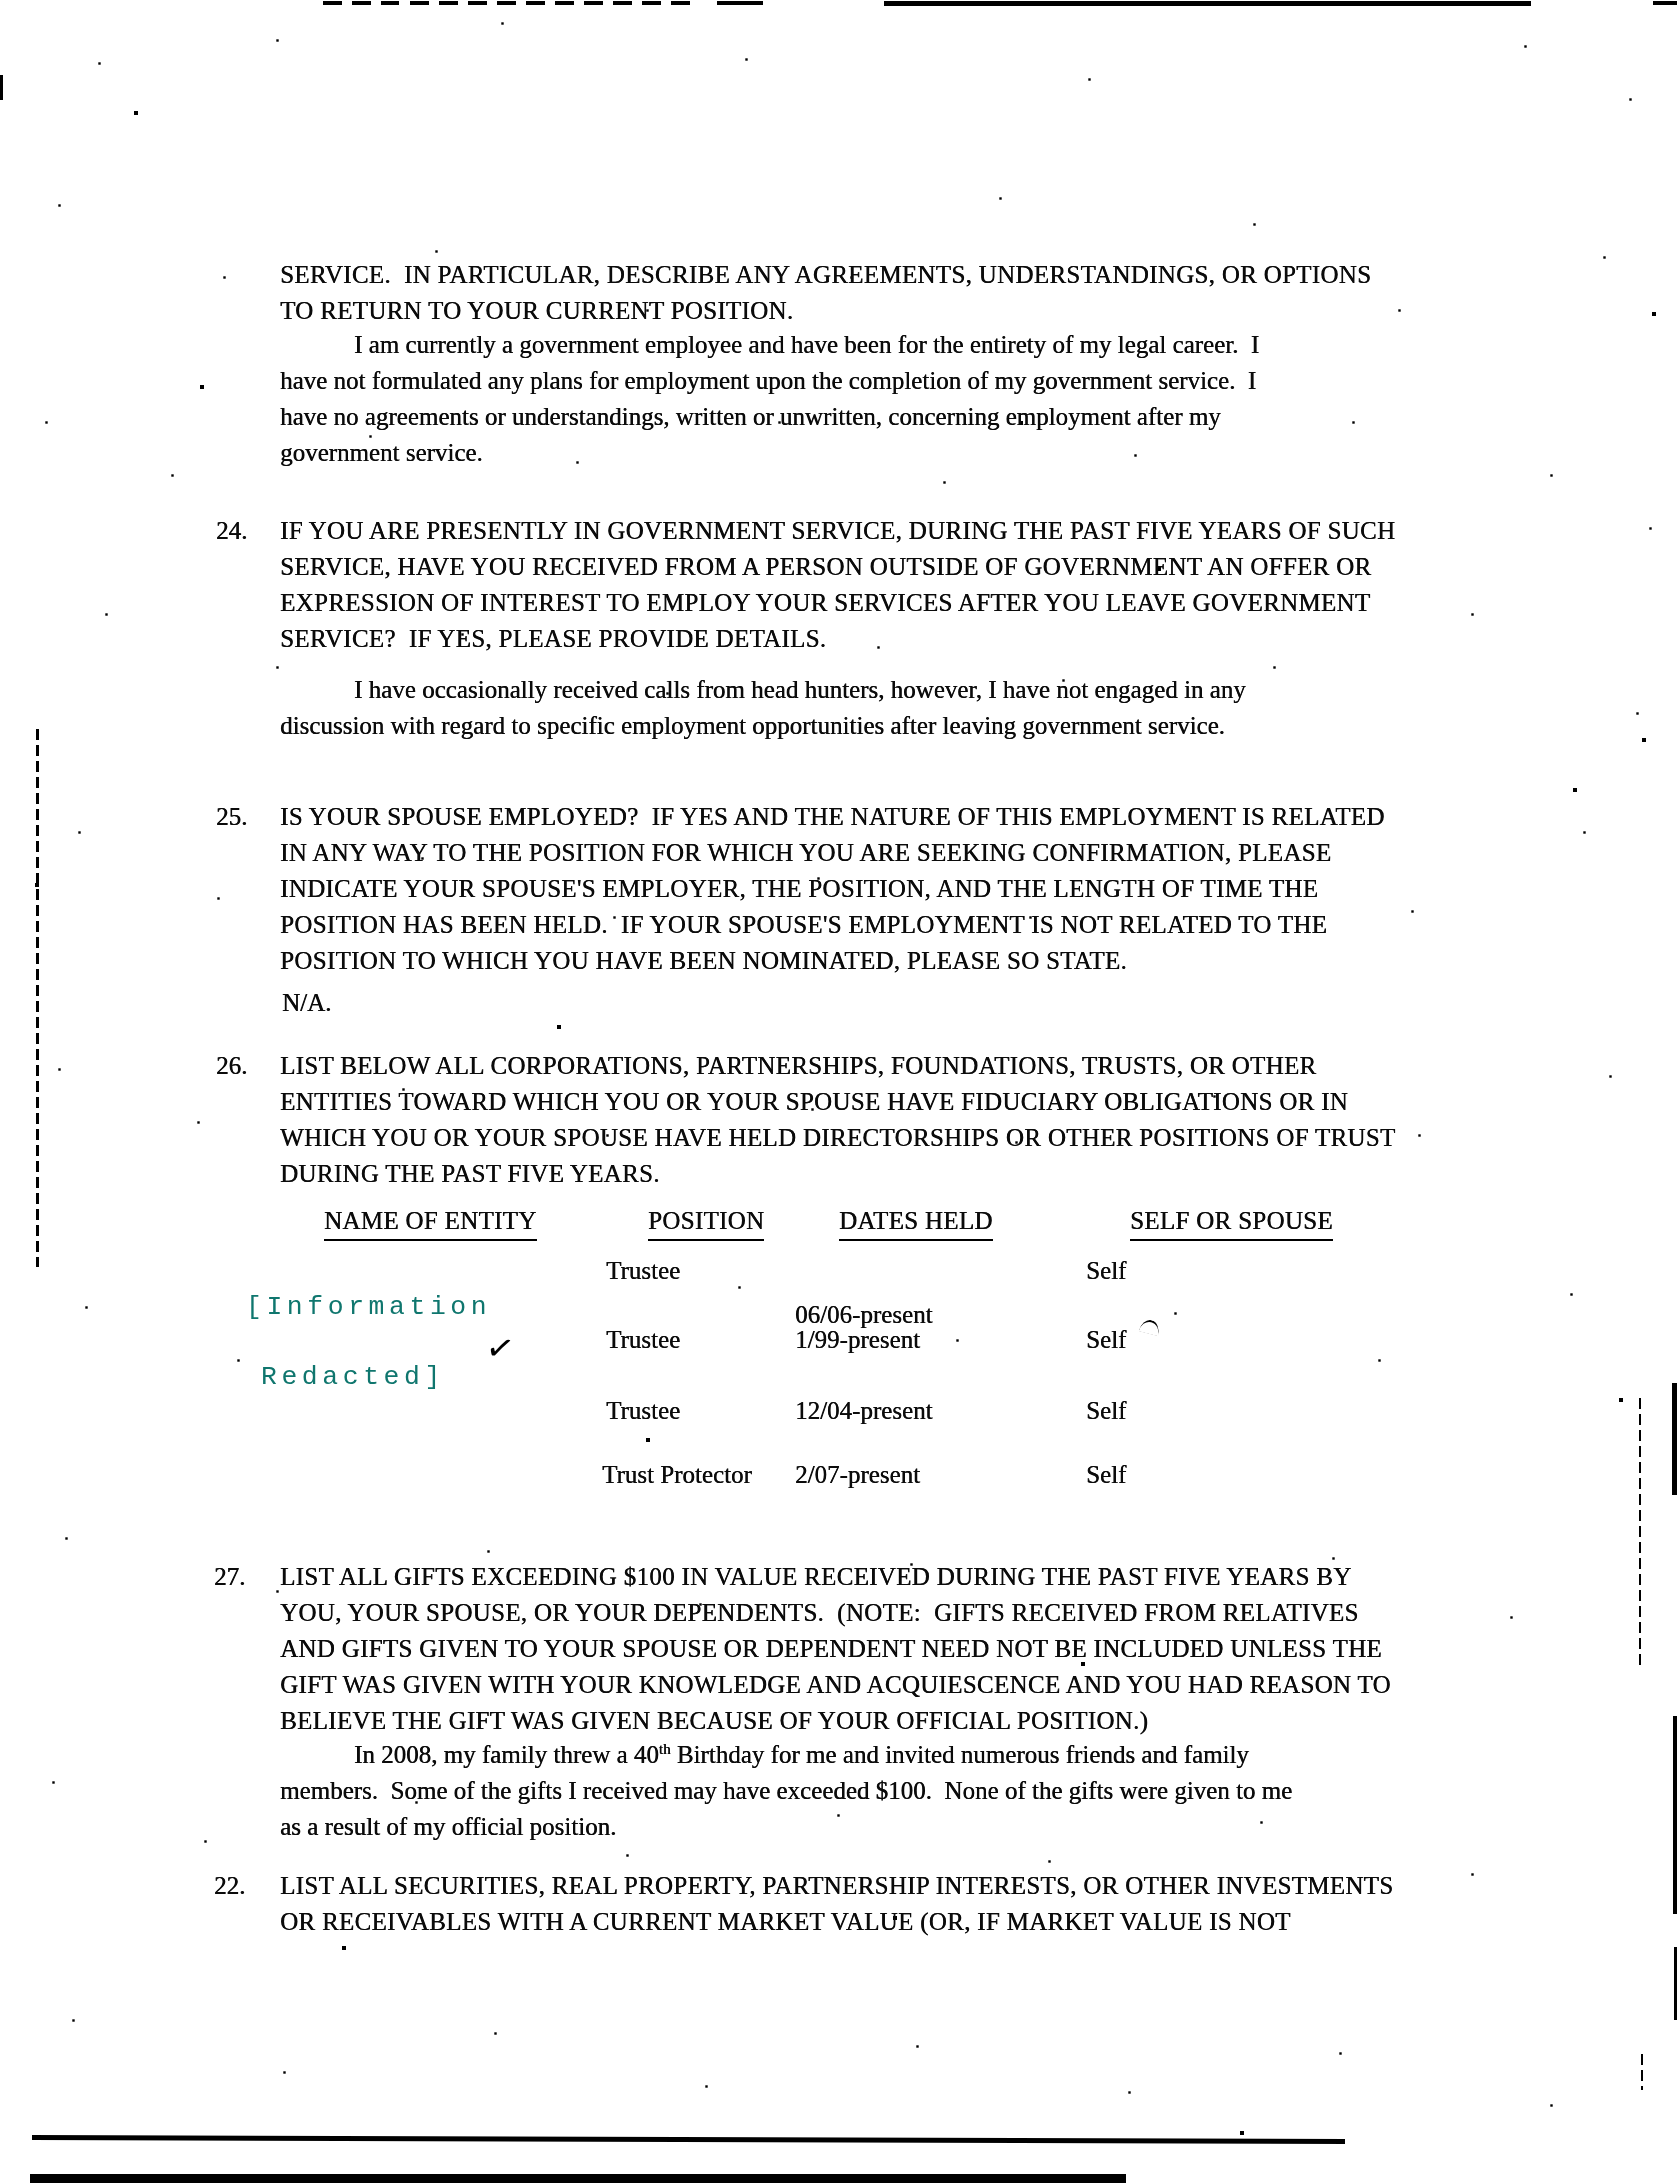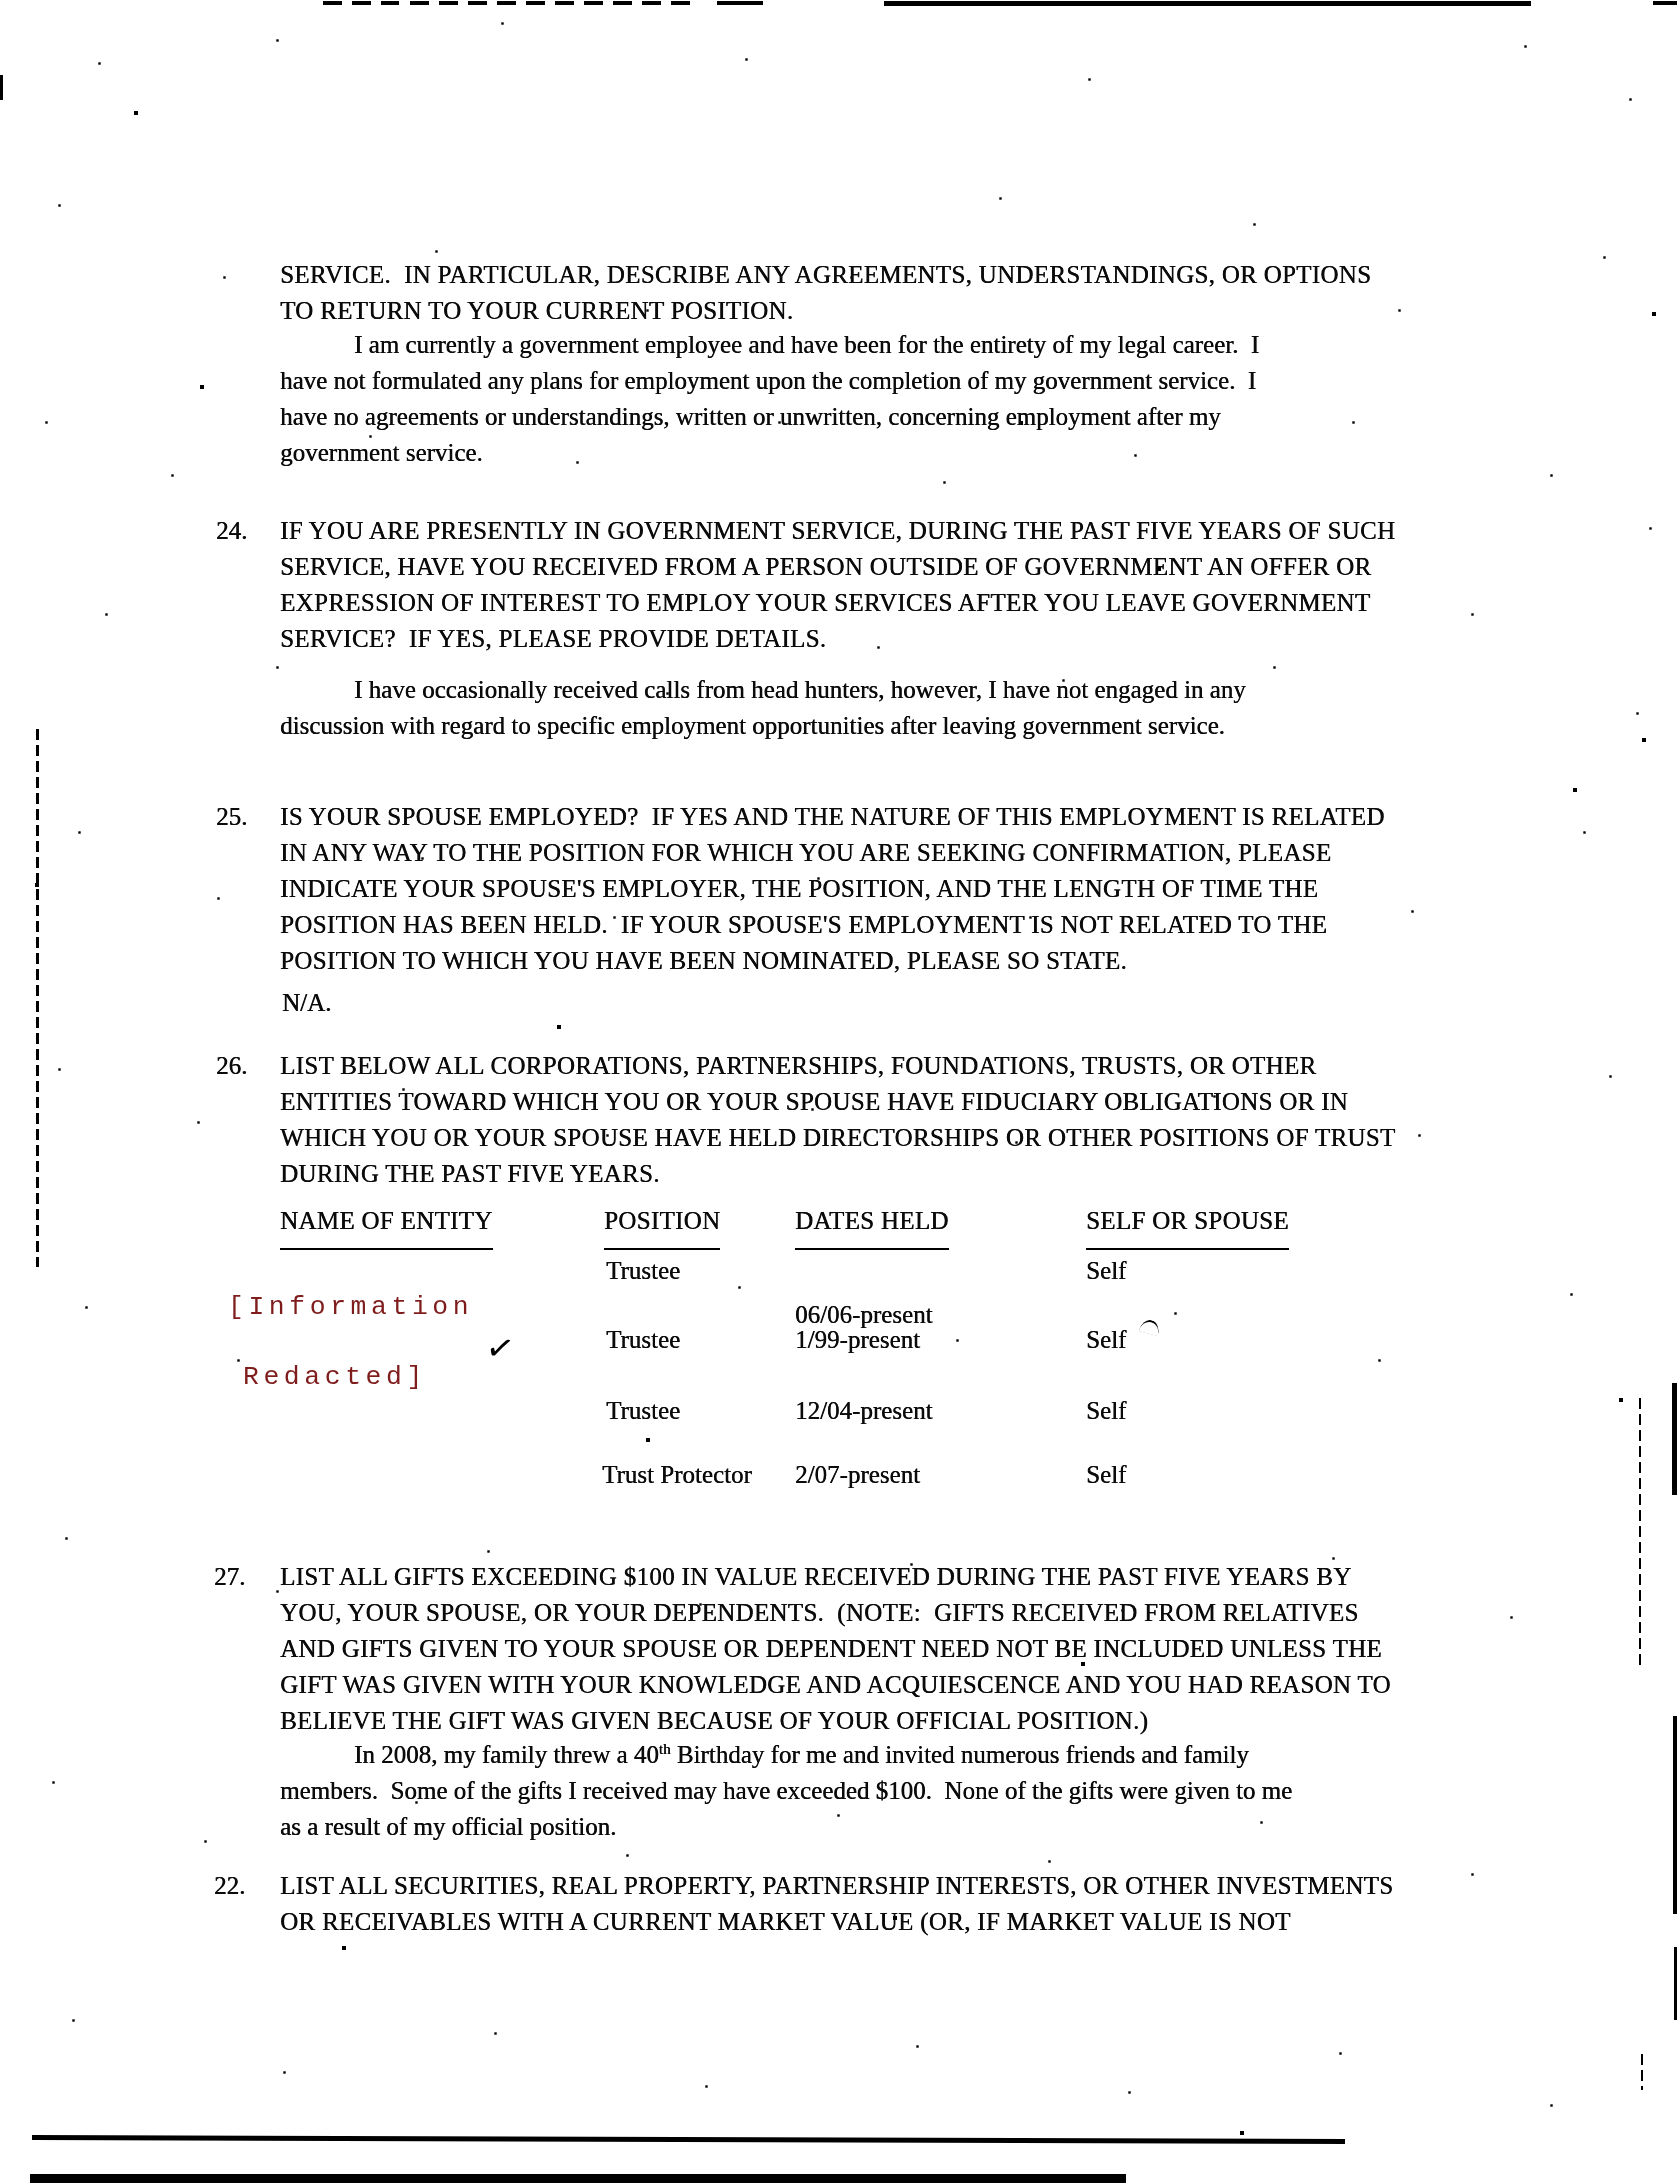--- a/index.html
+++ b/index.html
@@ -7,24 +7,24 @@
        font-family:"Liberation Serif","DejaVu Serif",serif;color:#0b0b0b;}
   .page{position:absolute;inset:0;background:#ffffff;}
   .txt{position:absolute;white-space:pre-wrap;font-size:25px;line-height:36px;
        text-shadow:0.4px 0 0 currentColor;}
   .caps{letter-spacing:0.3px;}
   .num{position:absolute;font-size:25px;line-height:36px;text-shadow:0.4px 0 0 currentColor;}
   .indent-first{text-indent:74px;}
   .qblock{width:1195px;}
   .ablock{width:1188px;}
   .th{position:absolute;font-size:25px;line-height:36px;border-bottom:2.6px solid #000;
-      padding-bottom:9px;text-shadow:0.4px 0 0 currentColor;letter-spacing:0.3px;}
+      padding-bottom:0;text-shadow:0.4px 0 0 currentColor;letter-spacing:0.3px;margin-left:44px;}
   .trow span{position:absolute;font-size:25px;line-height:36px;text-shadow:0.4px 0 0 currentColor;}
   .mono{position:absolute;font-family:"Liberation Mono","DejaVu Sans Mono",monospace;
-        font-size:26.4px;letter-spacing:4.6px;color:#7f1d1d;}
+        font-size:26.4px;letter-spacing:4.6px;color:#0f766e;margin-left:18px;}
   sup{font-size:0.6em;vertical-align:super;line-height:0;}
   
   .art{position:absolute;background:#000;}
   .dashv{position:absolute;width:2.6px;background:repeating-linear-gradient(
          to bottom,#000 0 10.6px,rgba(0,0,0,0) 10.6px 16px);}
   .dashh{position:absolute;height:4px;background:repeating-linear-gradient(
          to right,#000 0 18.5px,rgba(0,0,0,0) 18.5px 29px);}
   .check{position:absolute;font-size:34px;transform:rotate(10deg);
          font-family:"DejaVu Sans",sans-serif;color:#000;}
   .curl{position:absolute;width:20px;height:12px;border-top:2px solid #000;

